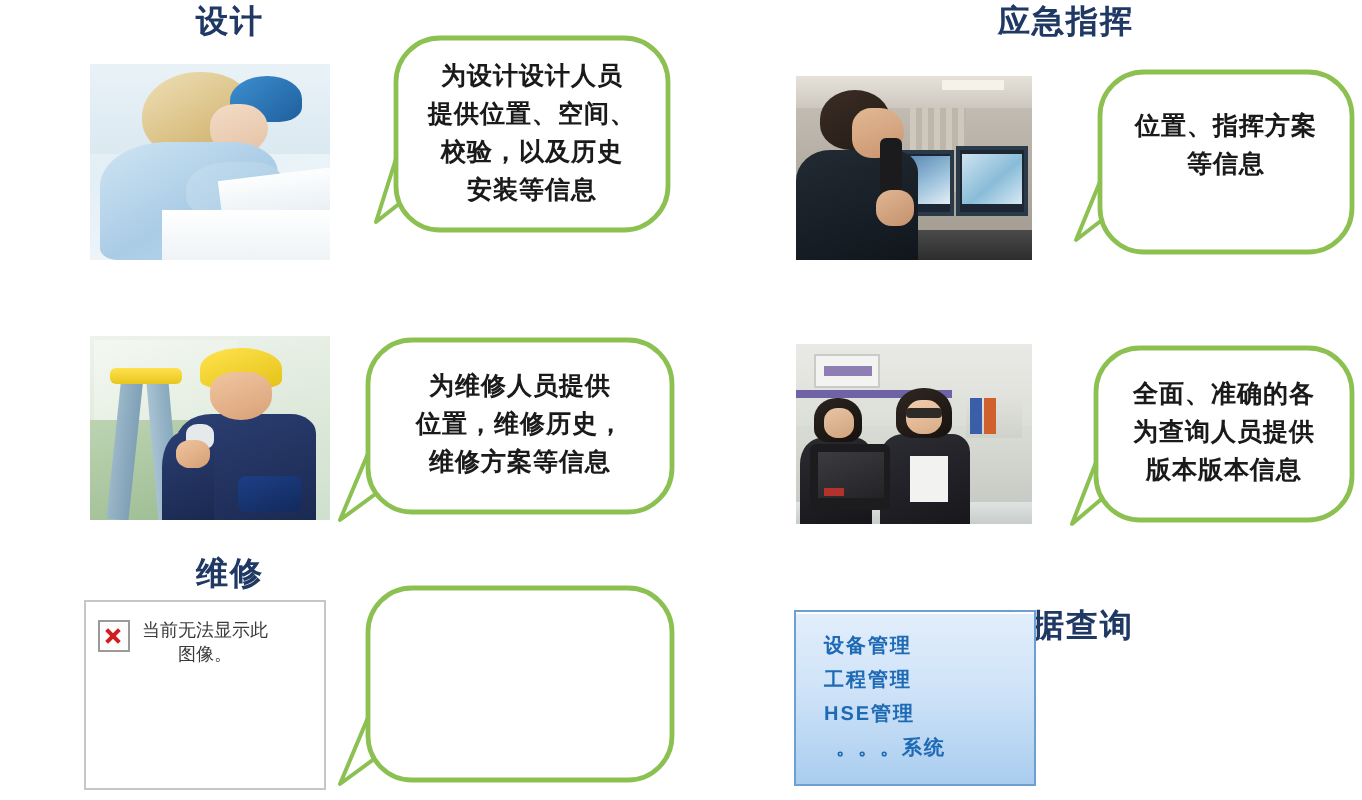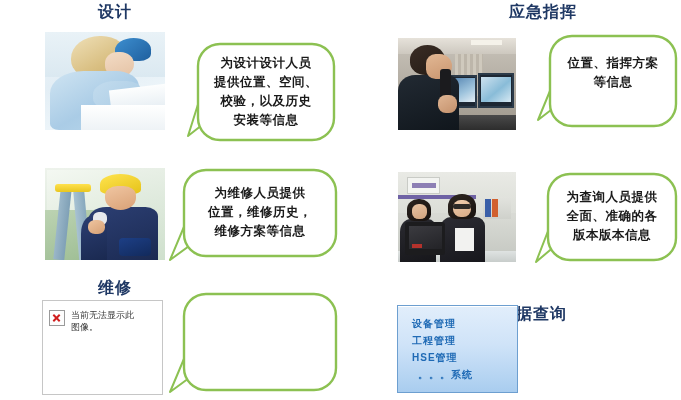--- a/index.html
+++ b/index.html
@@ -26,21 +26,21 @@
     position:absolute;
     font-size:16px;
     font-weight:bold;
     color:#1f3864;
     letter-spacing:1px;
     white-space:nowrap;
     text-align:center;
     line-height:20px;
   }
   .h-design  {left:0;   top:2px;  width:230px;}
-  .h-emerg   {left:88px;top:2px;  width:230px;}
+  .h-emerg   {left:78px;top:2px;  width:230px;}
   .h-maint   {left:0;   top:142px;width:230px;}
   .h-query   {left:78px;top:140px;width:230px;margin-top:28px;}
 
   
   .photo{
     position:absolute;
     overflow:hidden;
     background:#dfe7ec;
   }
   .ph-design {left:45px; top:32px;  width:120px; height:98px;}
@@ -130,20 +130,21 @@
     position:relative;margin-right:6px;margin-top:1px;
   }
   .ph-icon::before,.ph-icon::after{
     content:"";position:absolute;left:2px;top:6px;width:9px;height:2px;background:#d01d1d;
   }
   .ph-icon::before{transform:rotate(45deg);}
   .ph-icon::after{transform:rotate(-45deg);}
   .ph-text{
     font-size:9px;color:#3a3a3a;line-height:12px;
     font-family:Liberation Serif, serif;
+    text-align:center;
   }
 
   
   .servicebox{
     position:absolute;
     left:397px; top:305px; width:121px; height:88px;
     background:linear-gradient(180deg,#e2eefb 0%,#cfe3f8 45%,#a9cdef 100%);
     border:1px solid #6d9fd0;
     box-sizing:border-box;
     box-shadow:inset 0 1px 0 #ffffff;
@@ -164,21 +165,21 @@
   .callout svg{position:absolute;left:0;top:0;overflow:visible;}
   .callout .ctext{
     position:absolute;
     text-align:center;
     font-size:12.5px;
     font-weight:bold;
     color:#1a1a1a;
     line-height:19px;
     letter-spacing:0.5px;
   }
-  .c-design  {left:170px; top:40px;  width:170px; height:110px;}
+  .c-design  {left:170px; top:15px;  width:170px; height:110px;}
   .c-emerg   {left:540px; top:34px;  width:140px; height:100px;}
   .c-maint   {left:178px; top:168px; width:162px; height:96px;}
   .c-query   {left:538px; top:172px; width:142px; height:96px;}
   .c-train   {left:178px; top:292px; width:162px; height:106px;}
   .c-service {left:538px; top:302px; width:142px; height:94px;}
 </style>
 </head>
 <body>
 
 <div class="canvas">
@@ -298,22 +299,22 @@
       <div class="layer q-mons"></div>
     <div class="layer q-monr"></div>
   </div>
   <div class="callout c-query">
     <svg width="142" height="96" viewBox="0 0 142 96" aria-hidden="true">
       <path d="M-2 90 L24 68 L12 54 Z" fill="#ffffff" stroke="#8cc152" stroke-width="2" stroke-linejoin="round"></path>
       <rect x="10" y="2" width="128" height="86" rx="22" ry="22" fill="#ffffff" stroke="#8cc152" stroke-width="2.4"></rect>
       <rect x="12" y="54" width="16" height="16" fill="#ffffff"></rect>
     </svg>
     <div class="ctext" style="left:10px;top:16px;width:128px;">
+      <div>全面、准确的各</div>
       <div>为查询人员提供</div>
-      <div>全面、准确的各</div>
       <div>版本版本信息</div>
     </div>
   </div>
 
   <div class="panel p-train">
     
   </div>
   <div class="placeholder">
     <div class="ph-row">
       <div class="ph-icon"></div>

